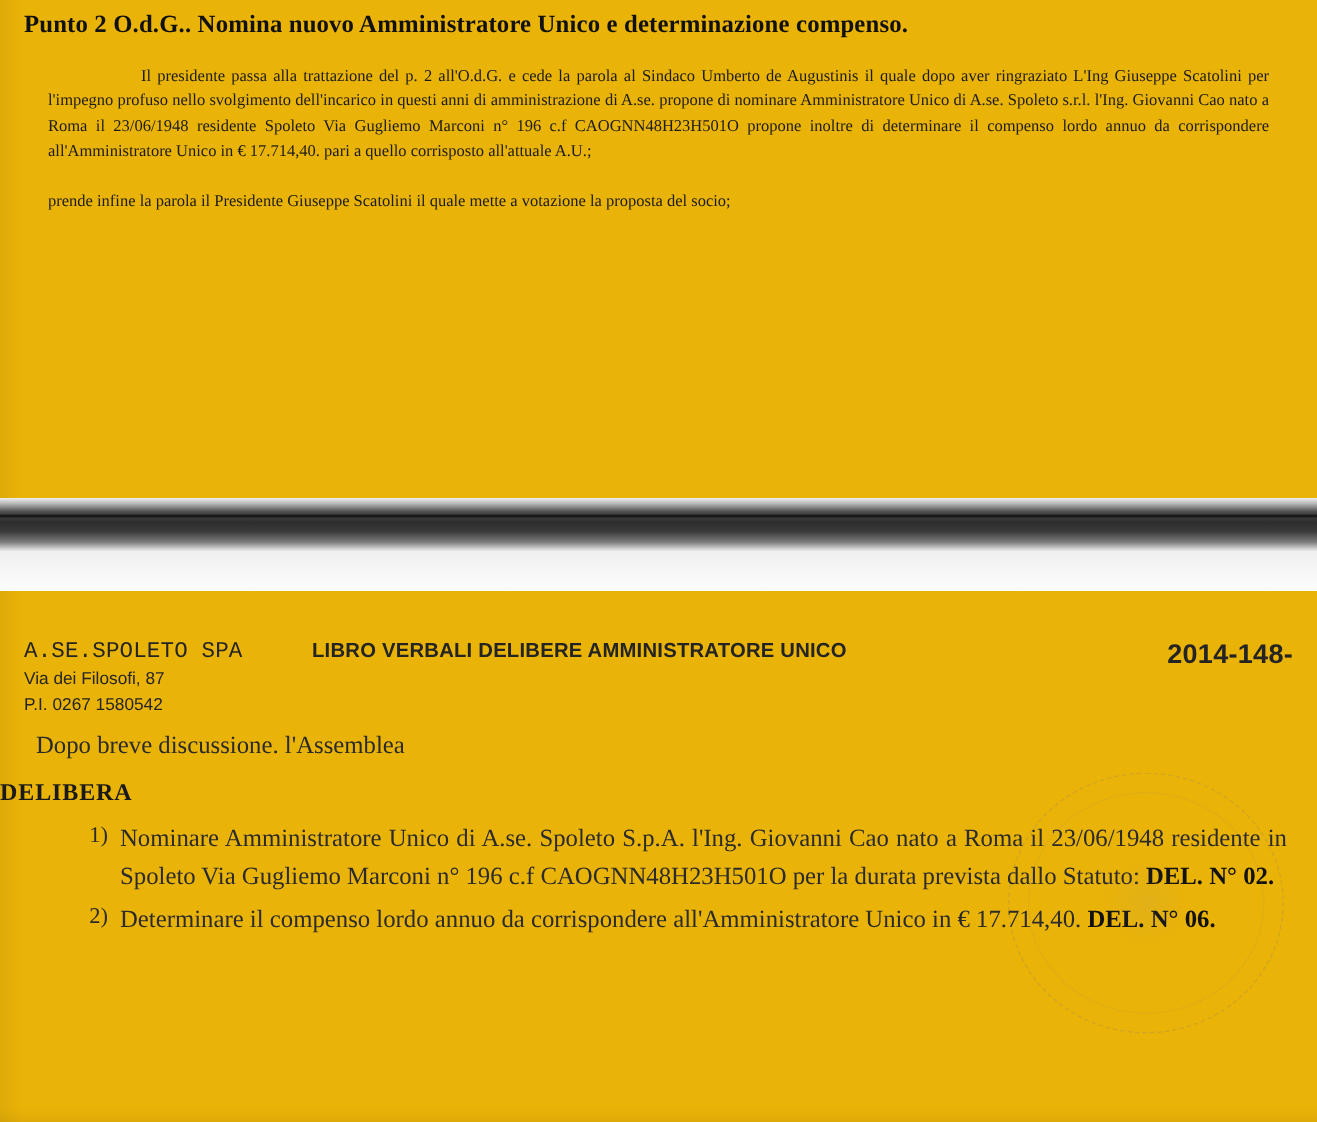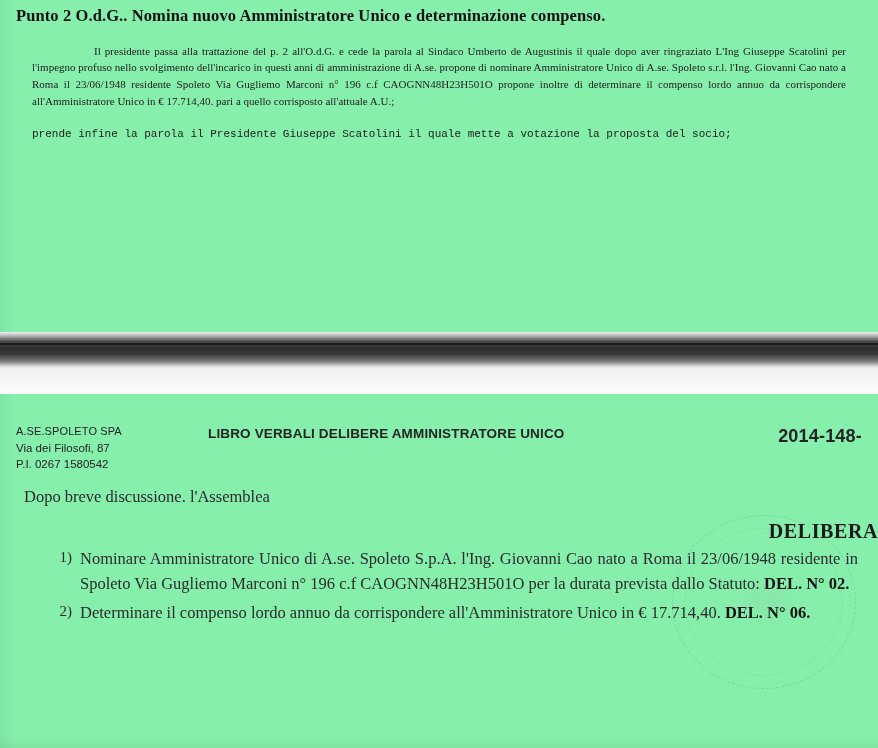--- a/index.html
+++ b/index.html
@@ -12,21 +12,21 @@
     background: #ffffff;
     font-family: "Liberation Serif", serif;
     color: #1a1a1a;
     position: relative;
     overflow: hidden;
   }
 
   .page {
     position: absolute;
     inset: 0;
-    background: #86efac;
+    background: #eab308;
   }
 
   
   .top-block {
     position: absolute;
     left: 16px;
     top: 6px;
     width: 846px;
   }
 
@@ -44,21 +44,20 @@
     line-height: 1.53;
     text-align: justify;
     margin: 16px;
     color: #1c1c1c;
   }
   .para.indent {
     text-indent: 62px;
   }
   .para + .para {
     margin-top: 0px;
-    font-family: Liberation Mono, monospace;
   }
 
   
   .dark-band {
     position: absolute;
     left: 0;
     top: 332px;
     width: 878px;
     height: 36px;
     background: linear-gradient(
@@ -103,22 +102,23 @@
 
   .hdr-left {
     position: absolute;
     left: 0;
     top: 0;
     width: 190px;
     font-size: 11.5px;
     line-height: 1.42;
   }
   .hdr-left .company {
-    font-size: 11px;
+    font-size: 15px;
     letter-spacing: 0.1px;
+    font-family: Liberation Mono, monospace;
   }
 
   .hdr-center {
     position: absolute;
     left: 192px;
     top: 2px;
     width: 470px;
     font-size: 13.5px;
     font-weight: bold;
     letter-spacing: 0.15px;
@@ -142,22 +142,22 @@
     font-size: 16.5px;
     color: #2a2a2a;
   }
 
   
   .delibera-title {
     position: absolute;
     left: 0;
     right: 0;
     top: 520px;
-    text-align: right;
-    font-size: 20px;
+    text-align: left;
+    font-size: 16px;
     font-weight: bold;
     letter-spacing: 0.6px;
     color: #1a1a1a;
   }
 
   .numbered-list {
     position: absolute;
     left: 40px;
     top: 546px;
     width: 818px;

